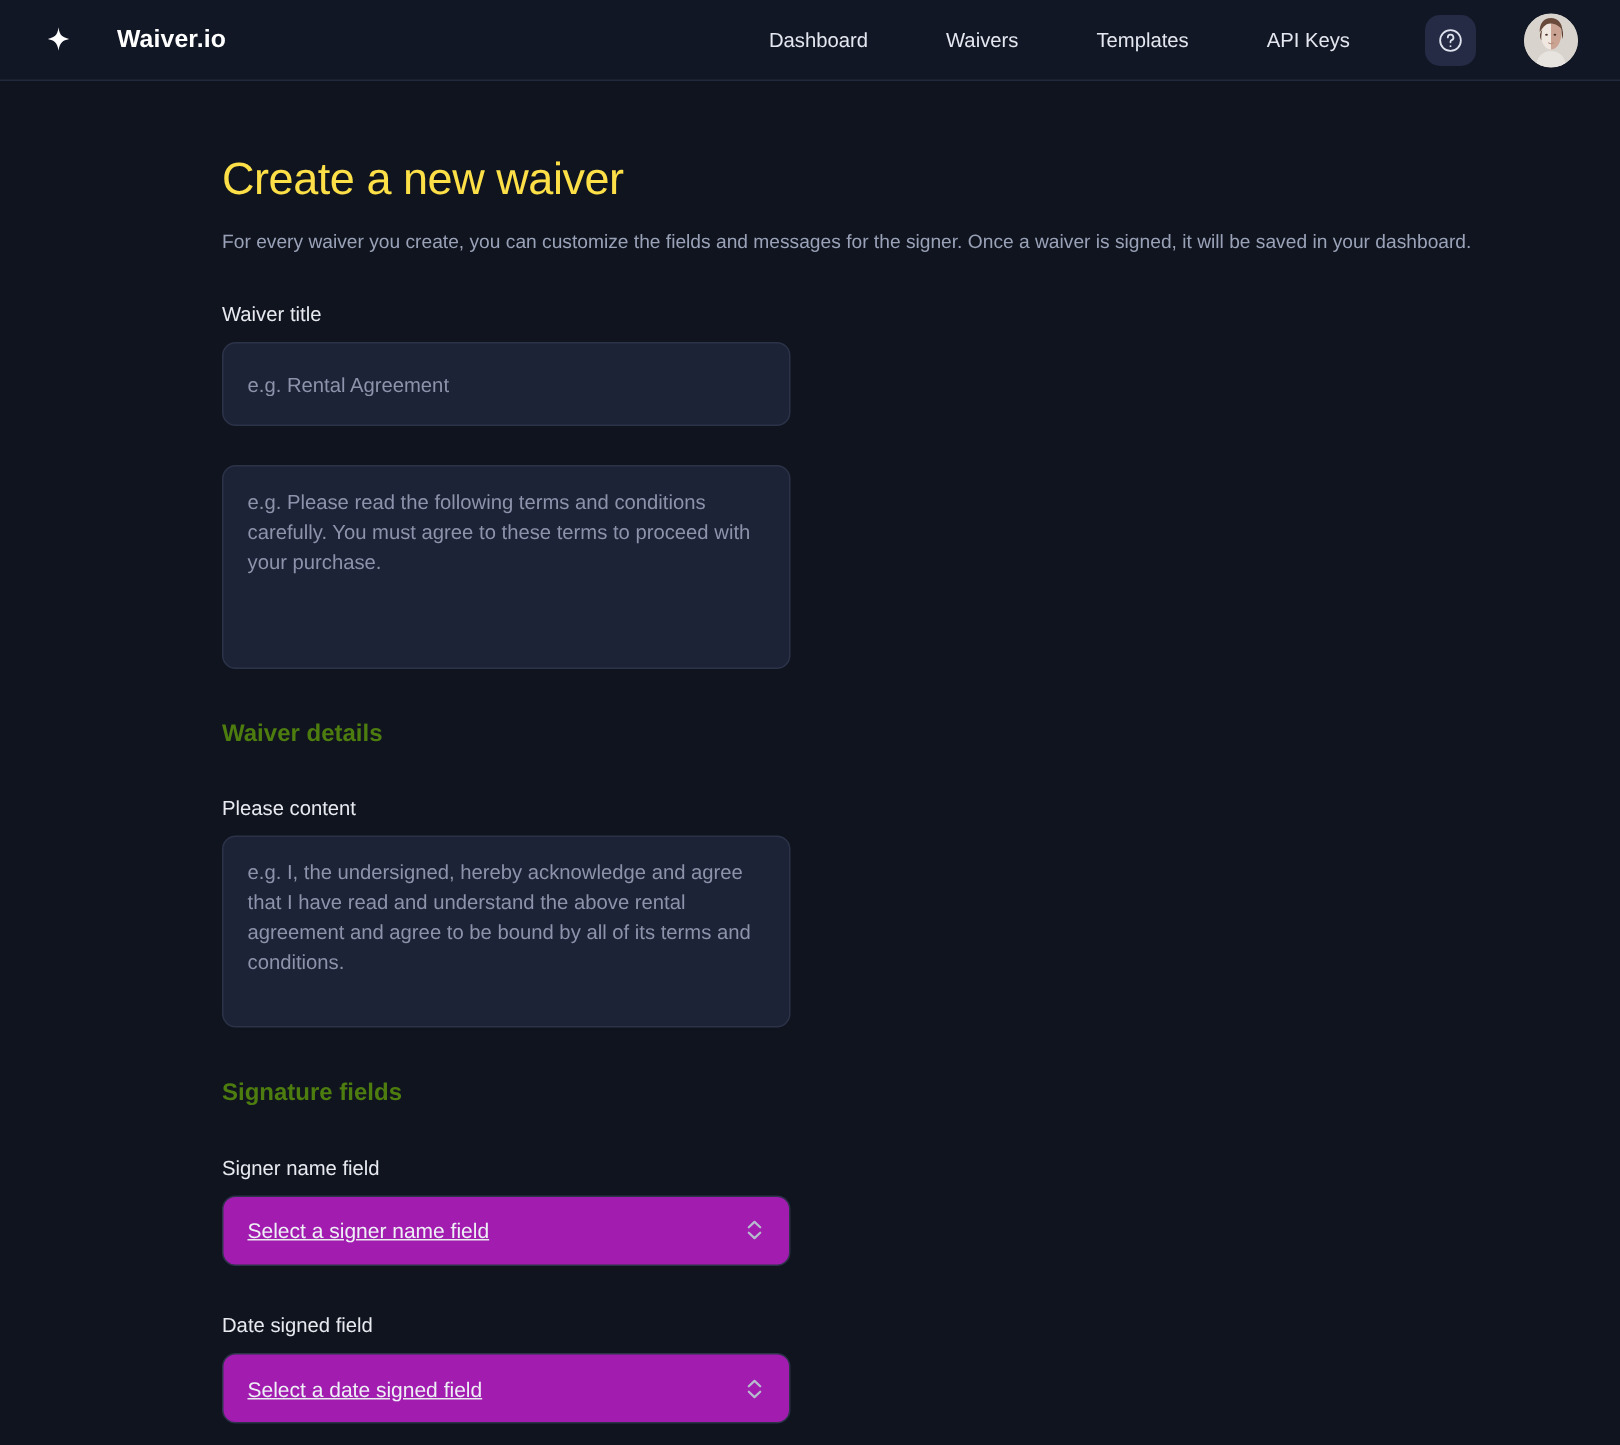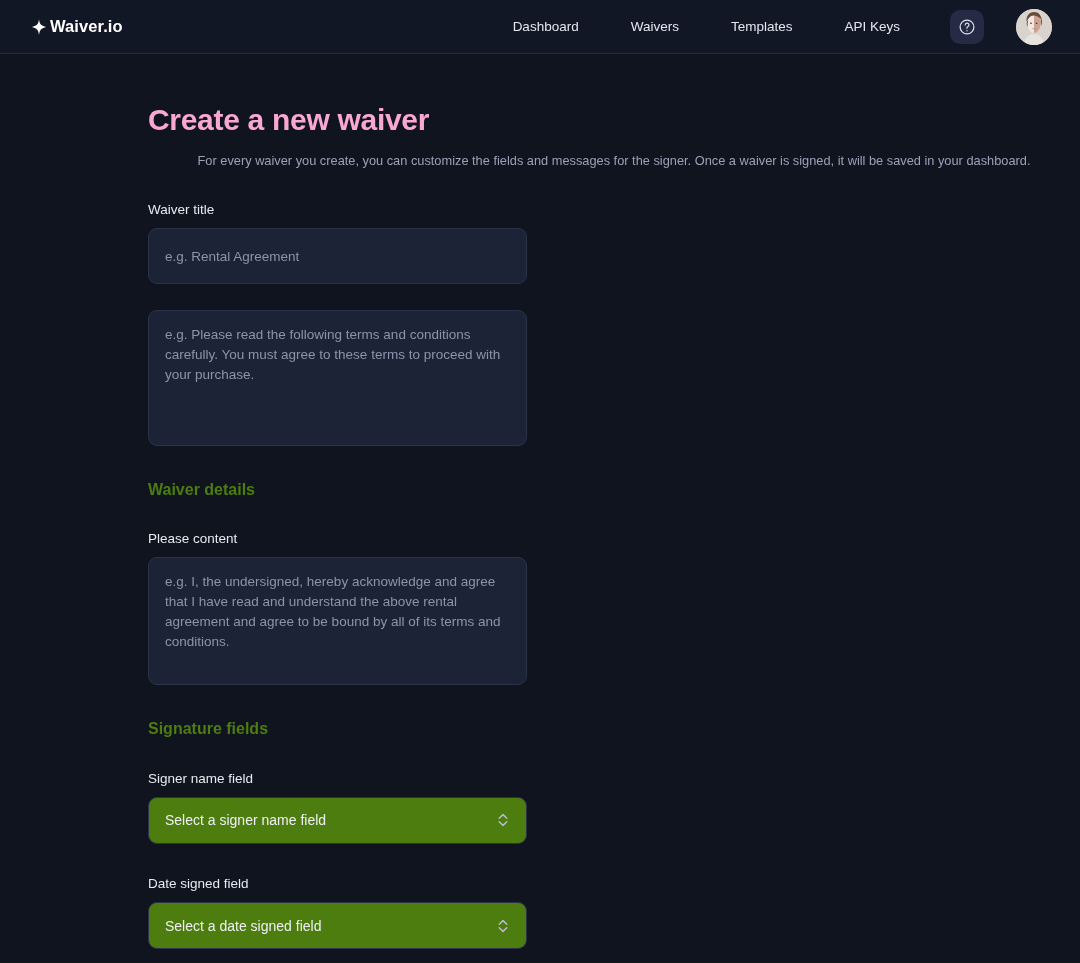--- a/index.html
+++ b/index.html
@@ -23,22 +23,22 @@
     height: 54px;
     width: 100%;
     background: #121726;
     border-bottom: 1px solid #242a3d;
     display: flex;
     align-items: center;
     padding: 0 28px 0 30px;
   }
   .brand {
     display: flex;
-    align-items: flex-end;
-    gap: 2px;
+    align-items: flex-start;
+    gap: 30px;
     cursor: pointer;
   }
   .brand-mark {
     width: 18px;
     height: 18px;
     display: block;
     color: #ffffff;
   }
   .brand-name {
     font-size: 16.5px;
@@ -87,33 +87,32 @@
     position: relative;
   }
   .avatar svg { width: 100%; height: 100%; display: block; }
 
   
   .page {
     padding: 0 0 0 148px;
   }
   .page-title {
     font-size: 30px;
-    font-weight: bold;
-    color: #f9a8d4;
+    font-weight: normal;
+    color: #fde047;
     letter-spacing: -0.3px;
     margin: 0;
     padding-top: 48px;
     line-height: 1.2;
   }
   .page-sub {
     font-size: 12.8px;
     color: #9aa2b8;
     margin: 14px 0 0 0;
     line-height: 1.4;
-    text-align: center;
   }
 
   .field-group { margin-top: 26px; }
   .field-label {
     display: block;
     font-size: 13.5px;
     color: #e8eaf0;
     margin-bottom: 10px;
     line-height: 1.2;
     margin-top: 32px;
@@ -152,27 +151,28 @@
   textarea.ta-instructions { height: 136px; }
   textarea.ta-content { height: 128px; }
 
   .select-wrap {
     position: relative;
     width: 379px;
   }
   .select-box {
     width: 379px;
     height: 47px;
-    background: #4d7c0f;
+    background: #a21caf;
     border: 1px solid #2c3349;
     border-radius: 9px;
     display: flex;
     align-items: center;
     padding: 16px 16px;
     cursor: pointer;
+    text-decoration: underline;
   }
   .select-value {
     font-size: 14px;
     color: #eef0f6;
   }
   .select-chevrons {
     margin-left: auto;
     width: 14px;
     height: 20px;
     color: #b6bcce;

